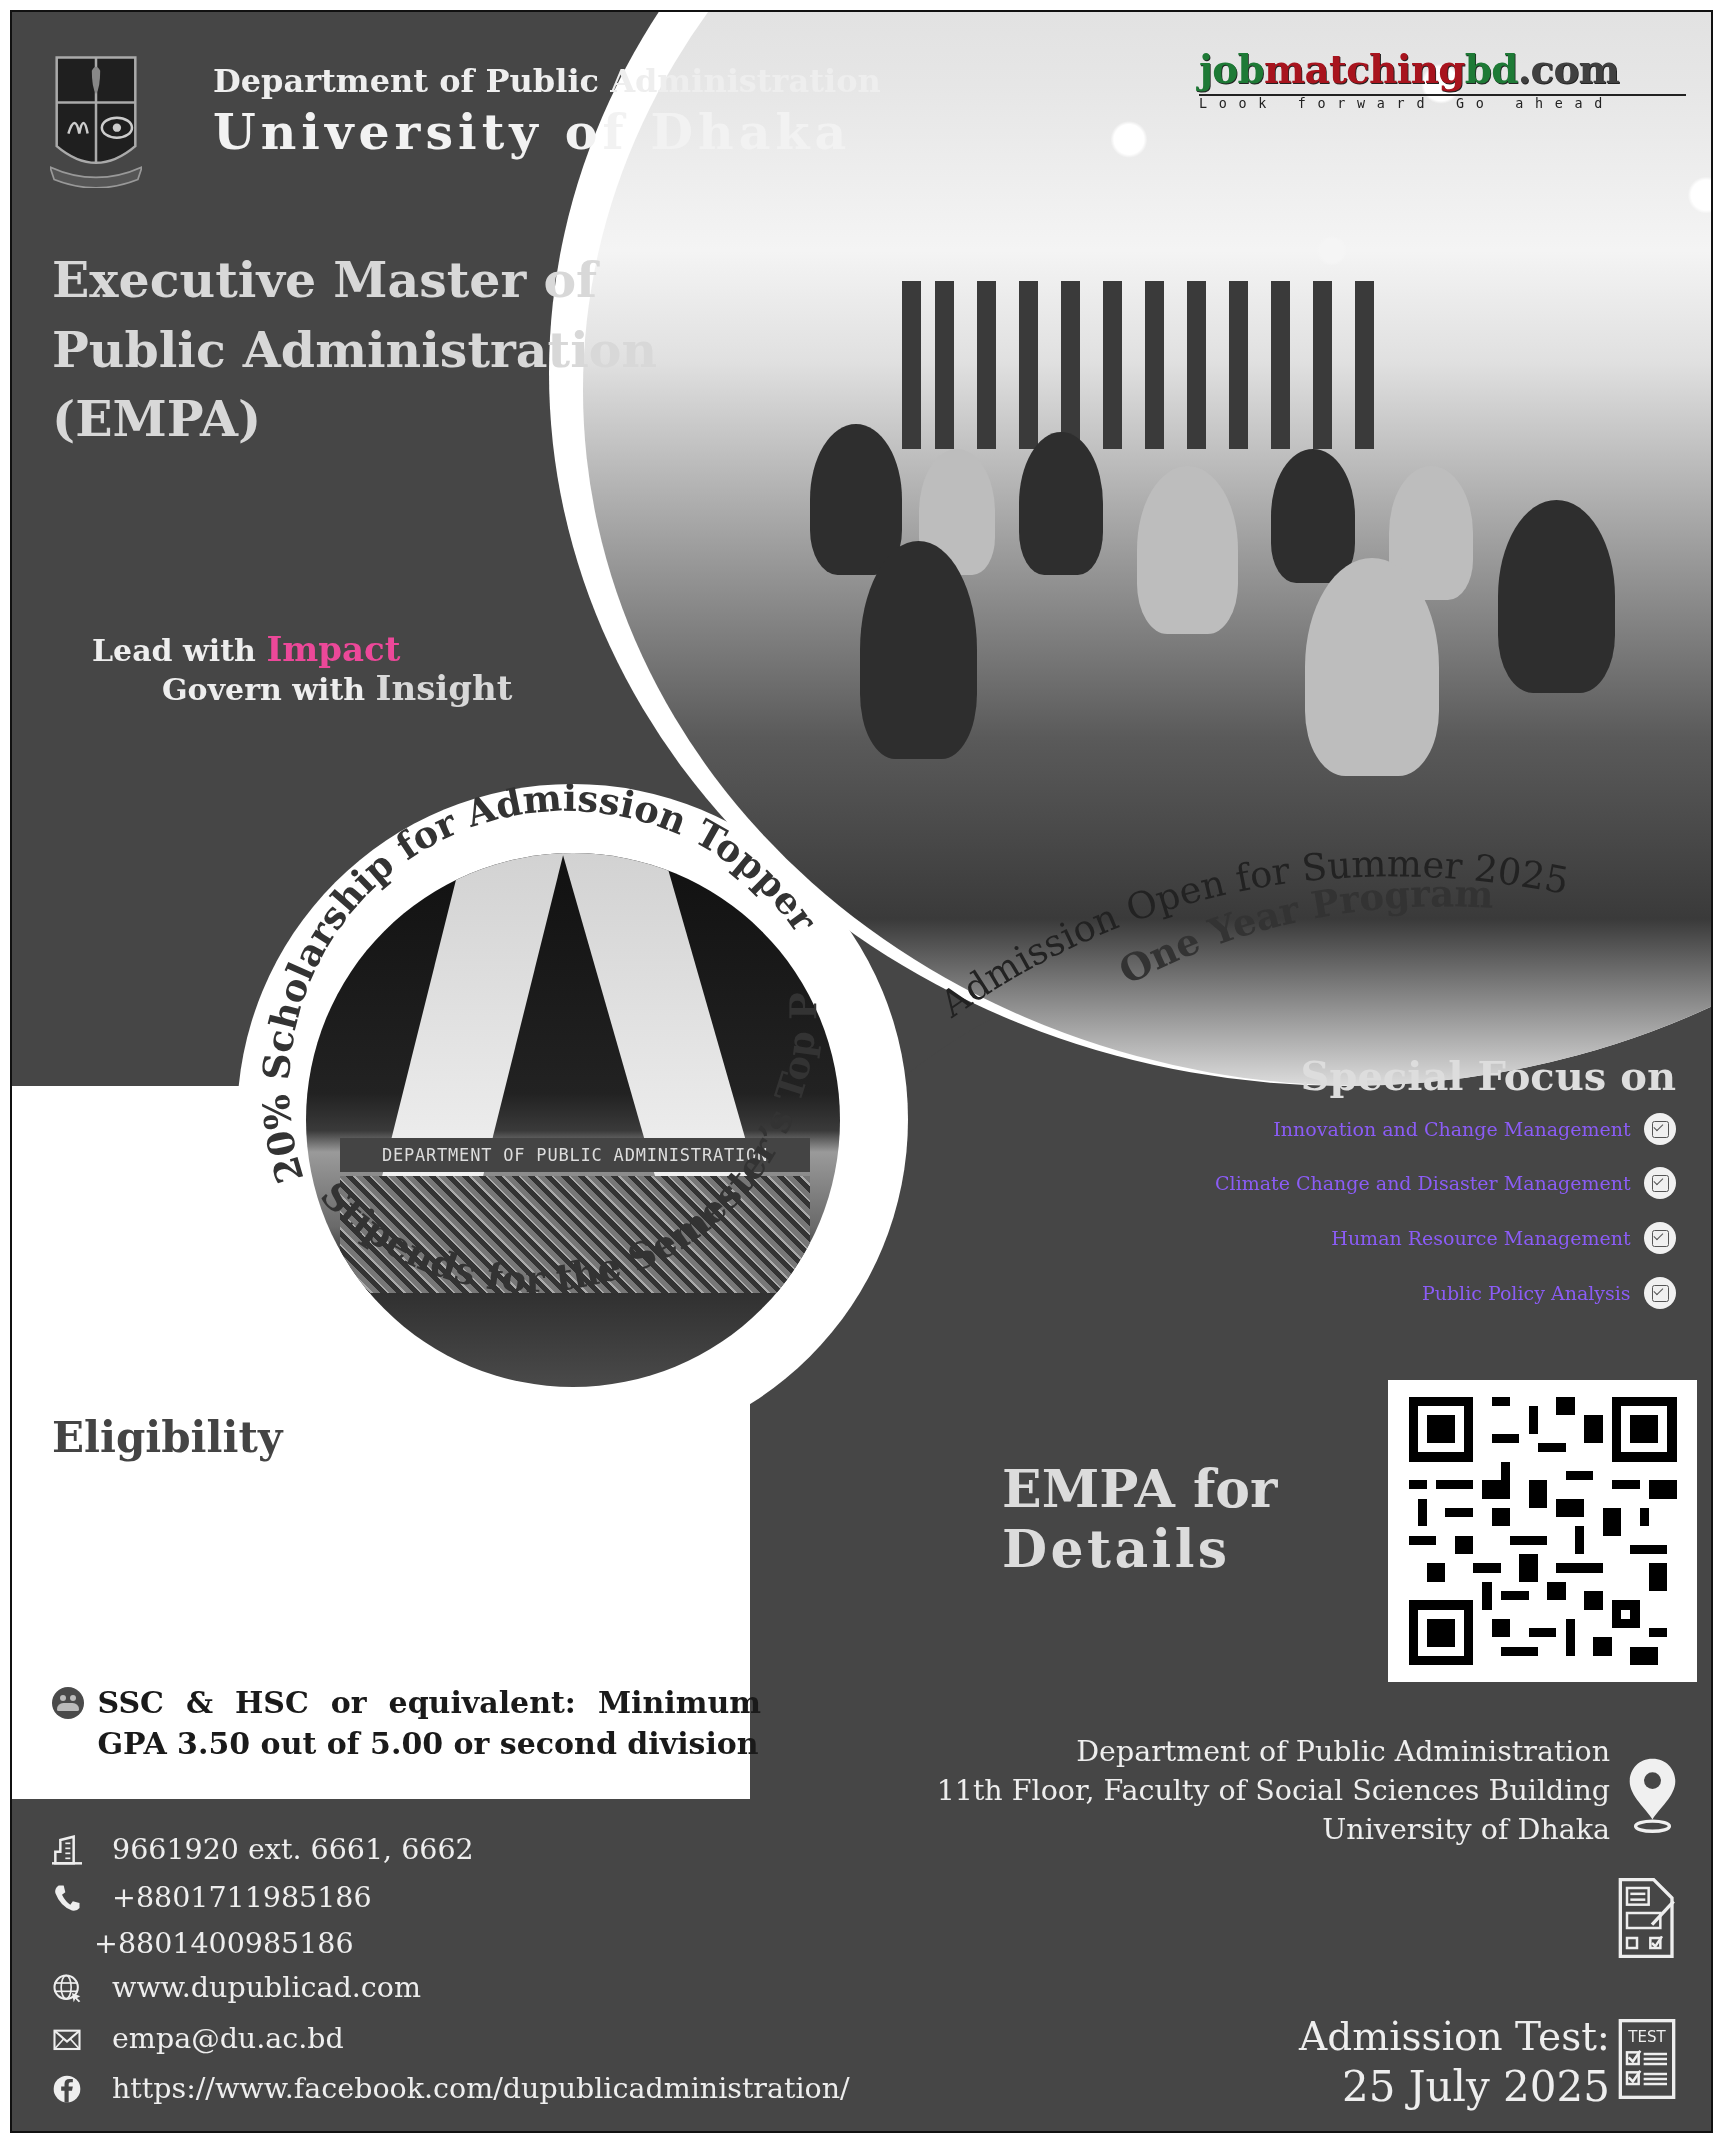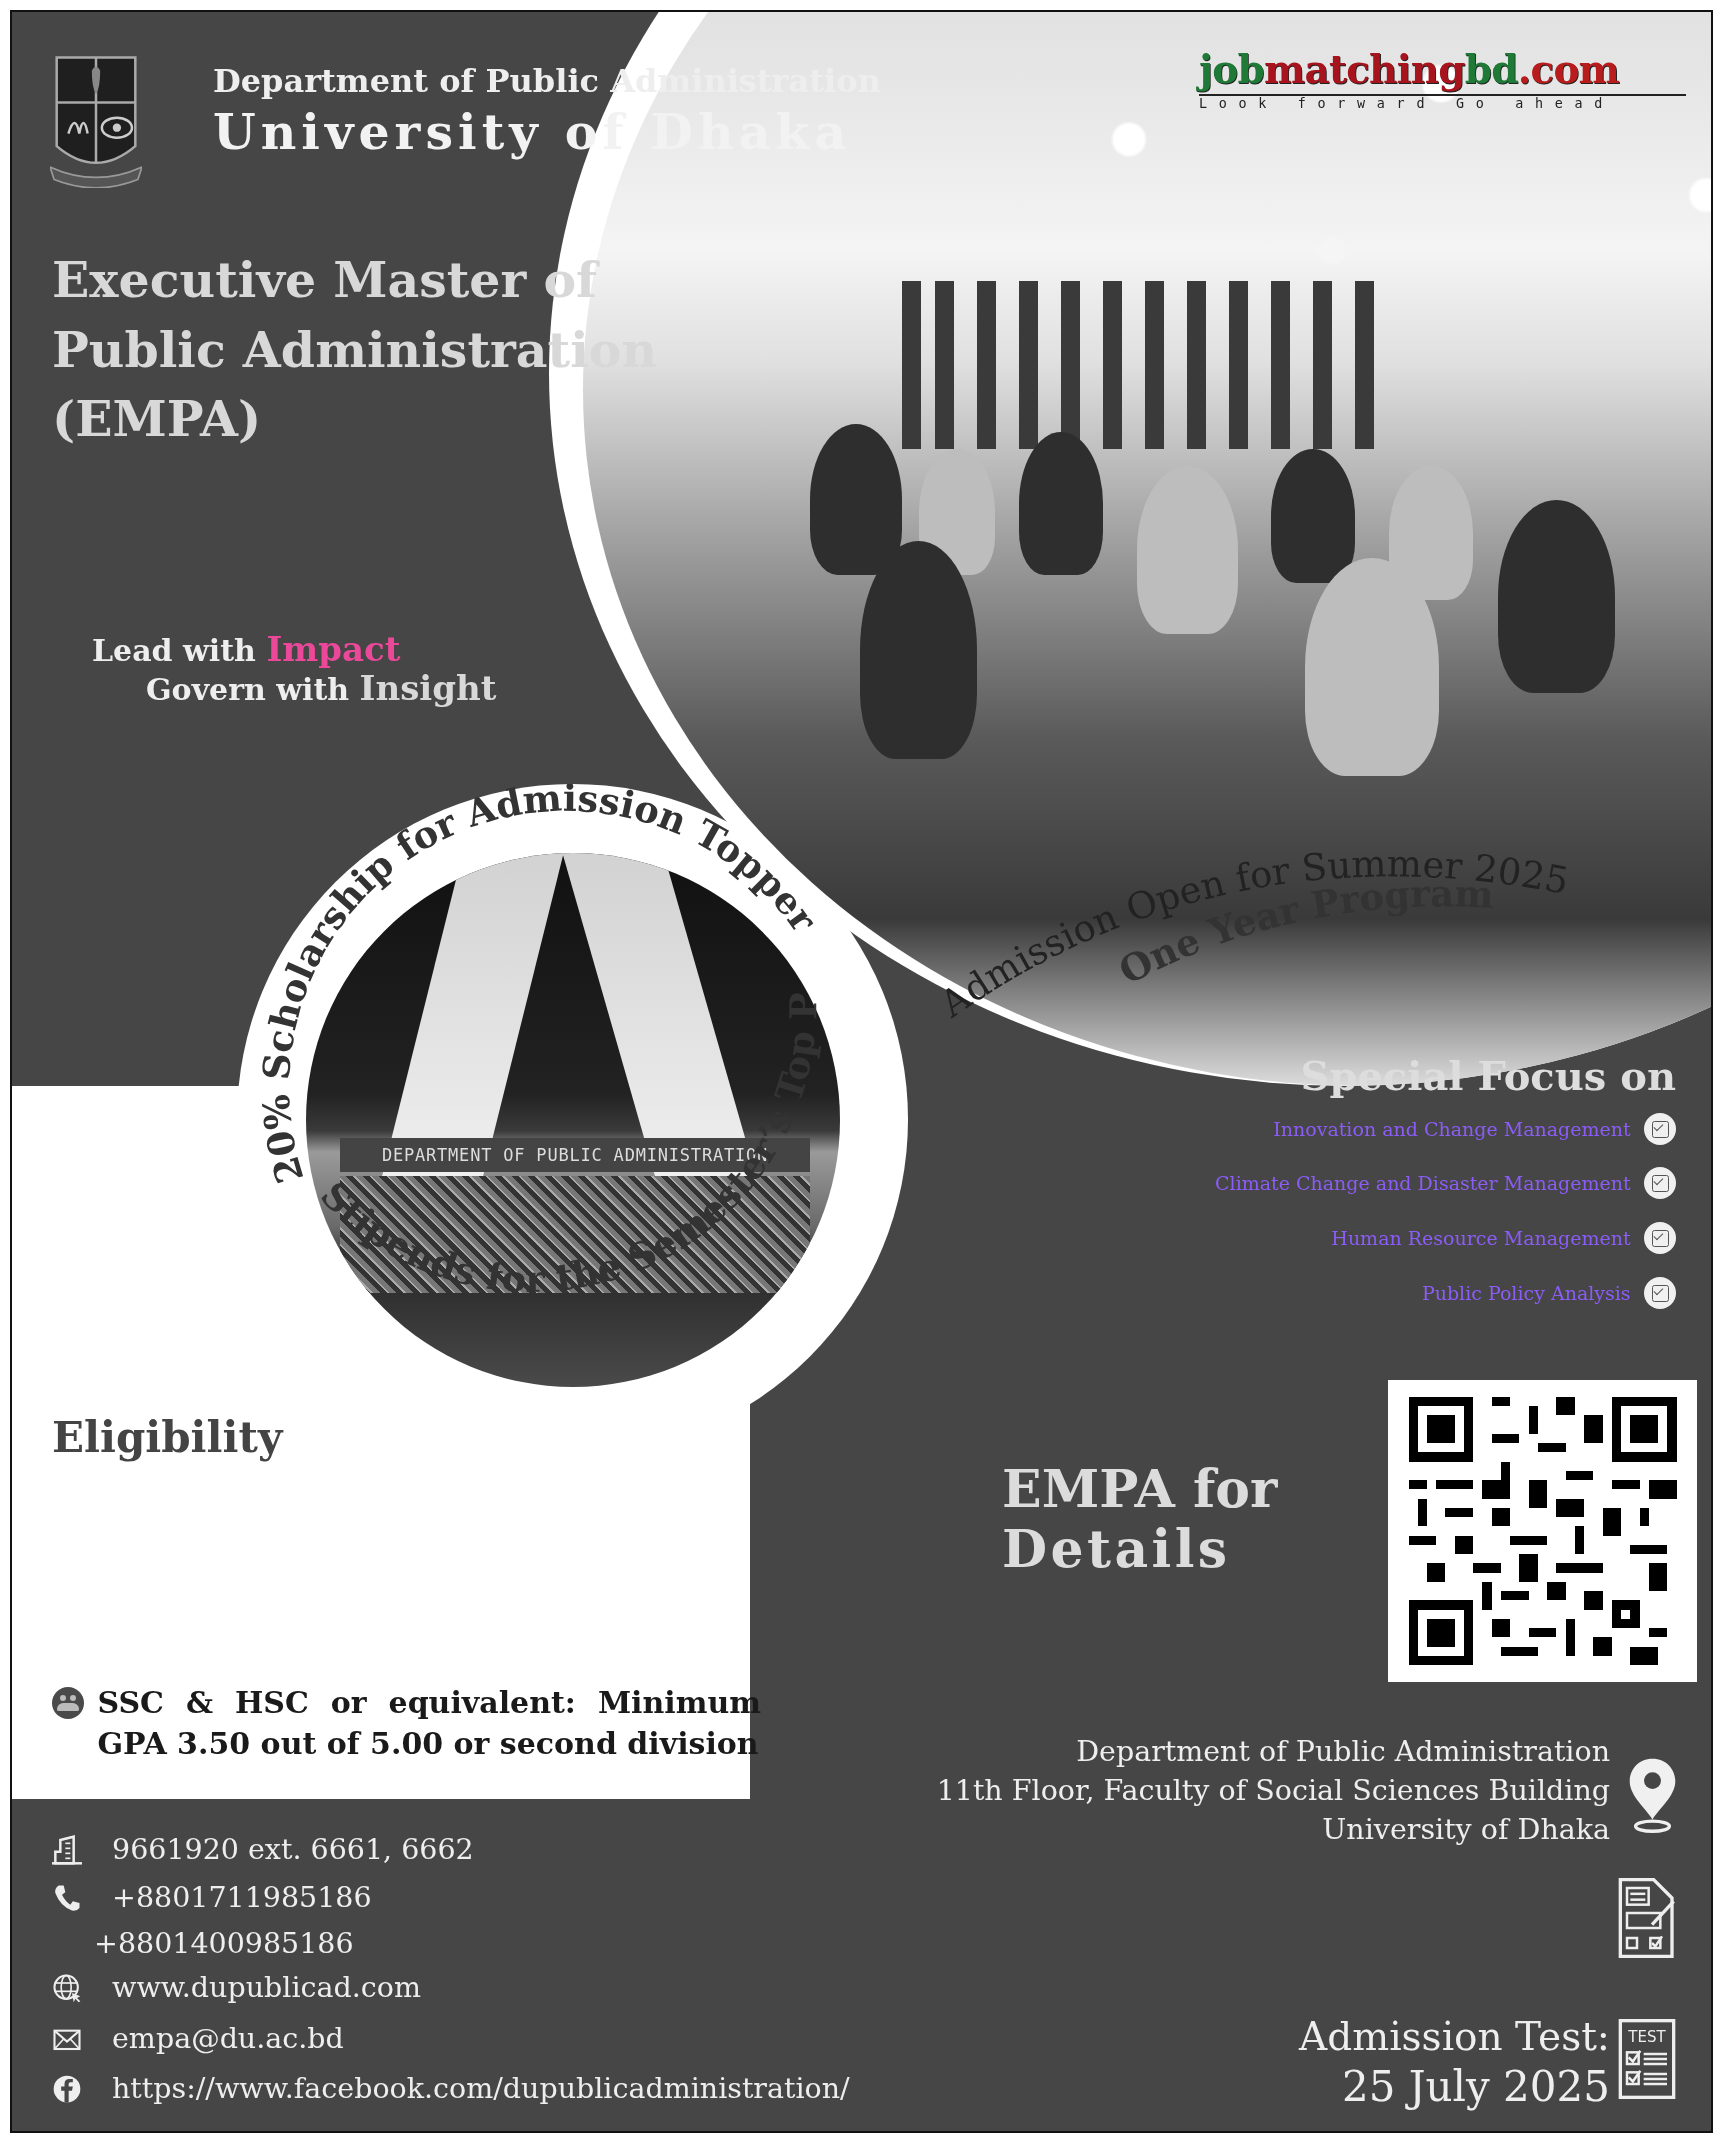--- a/index.html
+++ b/index.html
@@ -31,21 +31,21 @@
   
   #logo { left:38px; top:42px; width:92px; height:134px; }
   .hdr1 { left:201px; top:50px; font-size:32px; font-weight:bold; color:#eeeeee; white-space:nowrap; }
   .hdr2 { left:201px; top:91px; font-size:49px; font-weight:bold; color:#f2f2f2; letter-spacing:5px; white-space:nowrap; }
   .title-line { left:40px; font-size:49px; font-weight:bold; color:#d8d8d8; white-space:nowrap; }
   .tagline { font-size:30px; font-weight:bold; color:#eeeeee; white-space:nowrap; }
 
   
   #wm { left:1187px; top:34px; }
   #wm .brand { font-size:39px; font-weight:bold; font-family:"DejaVu Serif", serif; letter-spacing:-0.8px; white-space:nowrap; text-shadow:0.8px 0.8px 0 #222; }
-  #wm .g { color:#1e7a36; } #wm .r { color:#a8141e; } #wm .y { color:#b91c1c; }
+  #wm .g { color:#1e7a36; } #wm .r { color:#a8141e; } #wm .y { color:#404040; }
   #wm .line { border-top:2.5px solid #222; margin-top:1.7px; width:487px; }
   #wm .sub { font-size:13.4px; letter-spacing:11.7px; color:#222; font-family:"DejaVu Sans Mono", monospace; white-space:nowrap; }
 
   
   #badge { left:225px; top:772px; width:671px; height:671px; border-radius:50%; background:#ffffff; }
   #badge-photo { left:294px; top:841px; width:534px; height:534px; border-radius:50%; overflow:hidden;
     background: linear-gradient(180deg, #111 0%, #222 45%, #3a3a3a 52%, #9a9a9a 56%, #6a6a6a 70%, #2a2a2a 78%, #4a4a4a 100%); }
   .beam { position:absolute; width:101px; height:386px; background:linear-gradient(180deg,#cfcfcf,#f2f2f2); top:-34px; }
   .sign { position:absolute; left:34px; top:285px; width:470px; height:34px; background:#444; color:#ddd; font-size:17px; font-family:"DejaVu Sans Mono", monospace; text-align:center; line-height:34px; letter-spacing:0.8px; }
   .mural { position:absolute; left:34px; top:323px; width:470px; height:117px; background:repeating-linear-gradient(45deg,#777 0 5px,#333 5px 10px,#aaa 10px 11.7px); }
@@ -140,21 +140,21 @@
   <div class="abs hdr1">Department of Public Administration</div>
   <div class="abs hdr2">University of Dhaka</div>
 
   <div class="abs title-line" style="top:239px">Executive Master of</div>
   <div class="abs title-line" style="top:309px">Public Administration</div>
   <div class="abs title-line" style="top:378px">(EMPA)</div>
 
   <div class="abs tagline" style="left:80px;top:617px">
     <span>Lead with </span><span style="color:#ec4899;font-size:34px">Impact</span>
   </div>
-  <div class="abs tagline" style="left:134px;top:656px">
+  <div class="abs tagline" style="left:150px;top:656px">
     <span>Govern with </span><span style="color:#d8d8d8;font-size:34px">Insight</span>
   </div>
 
   <div id="wm" class="abs">
     <div class="brand"><span class="g">job</span><span class="r">matching</span><span class="g">bd</span><span class="y">.com</span></div>
     <div class="line"></div>
     <div class="sub">Look forward Go ahead</div>
   </div>
 
   <div id="badge" class="abs"></div>

